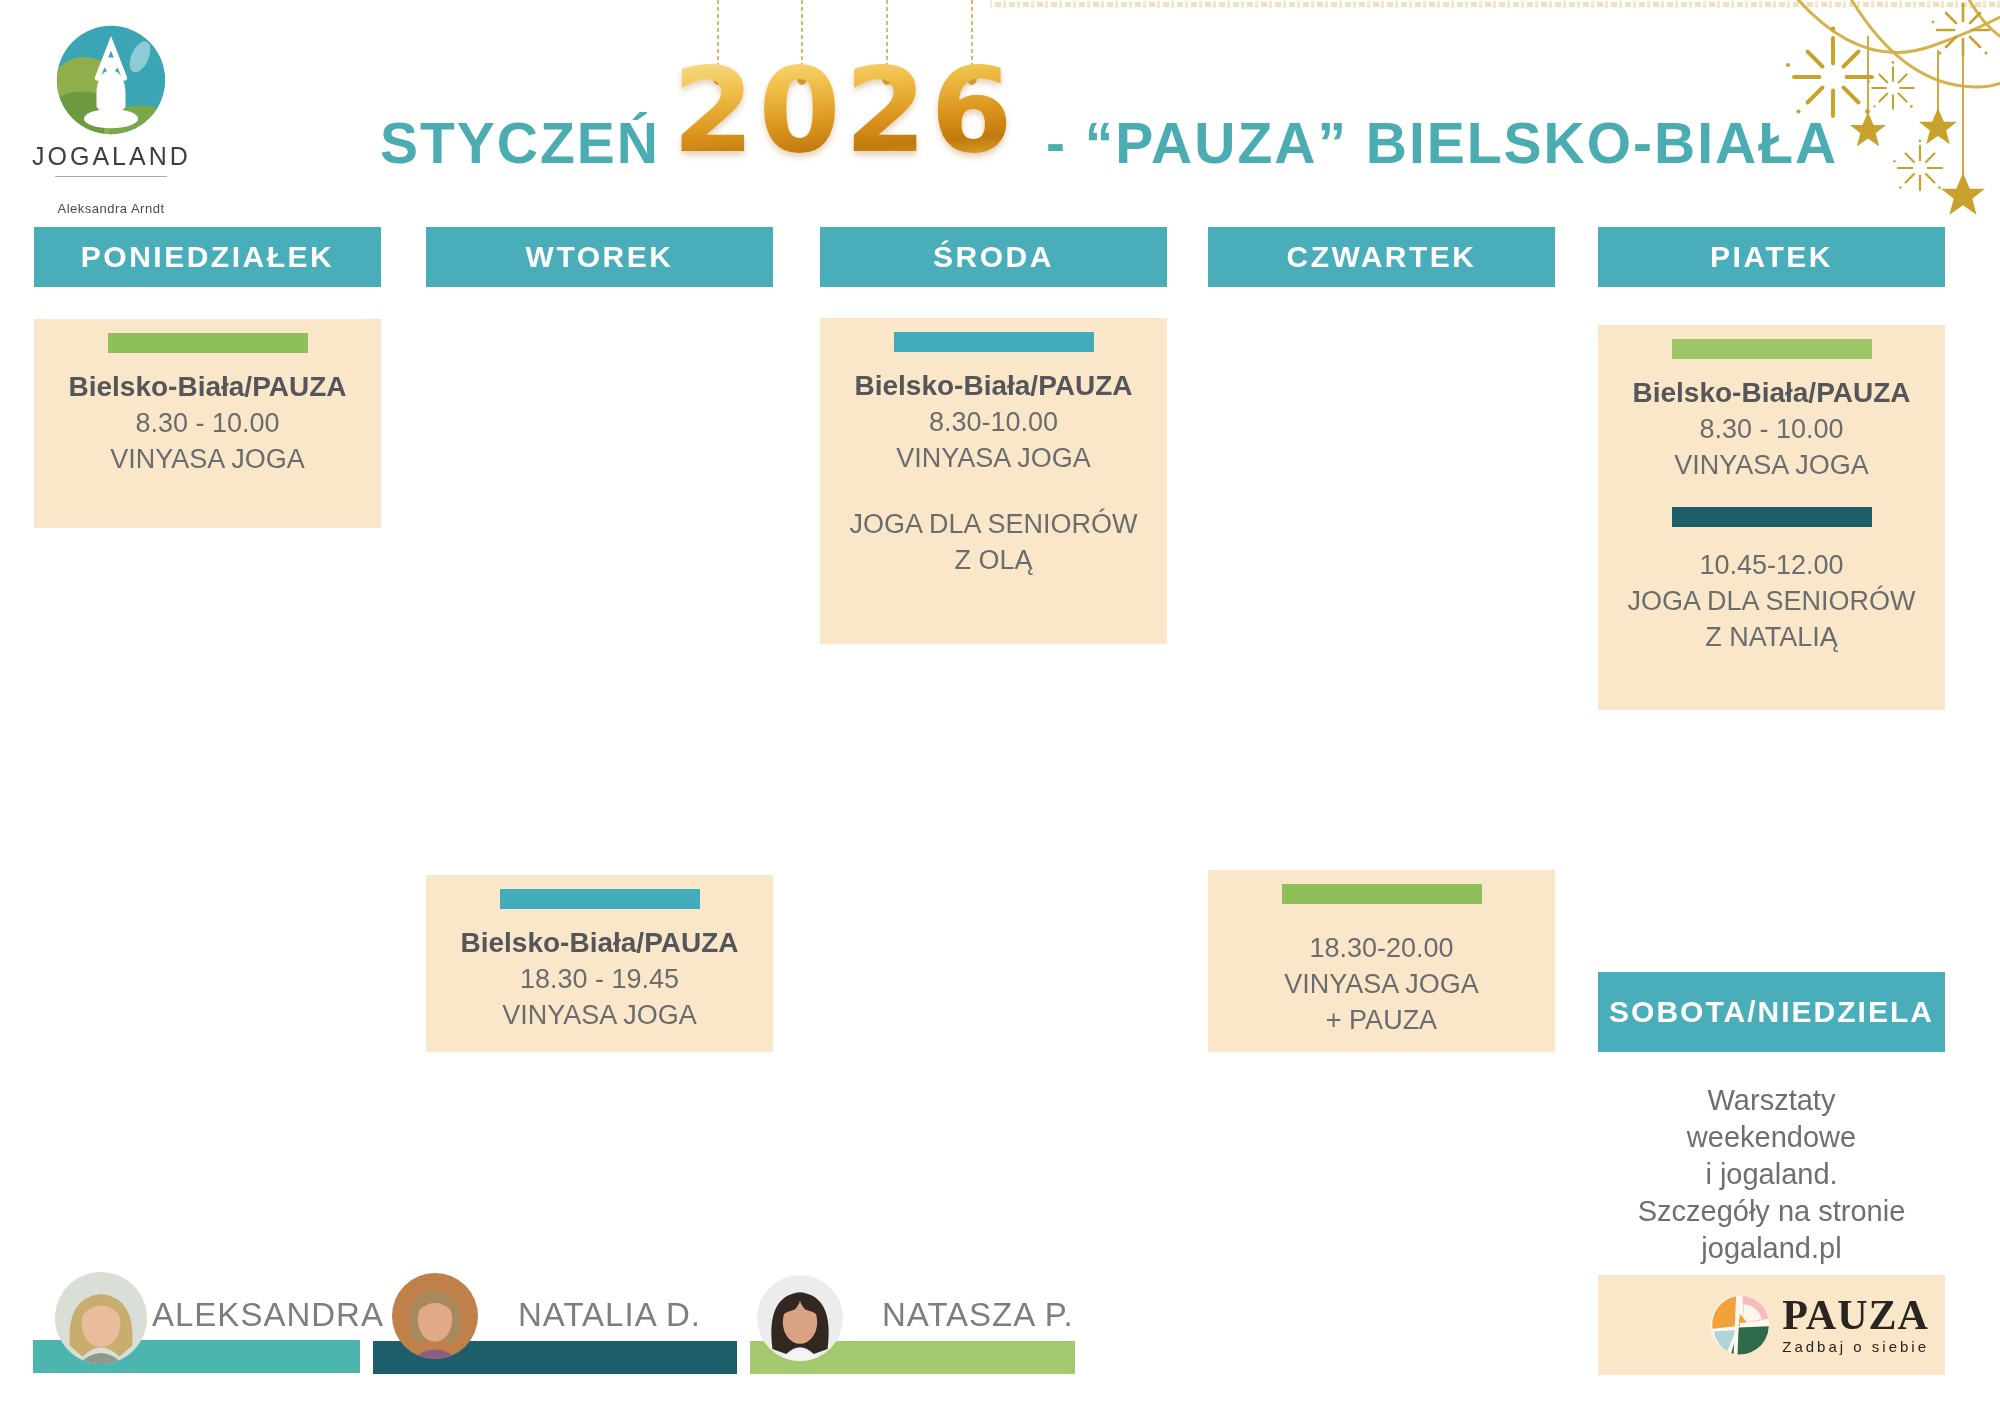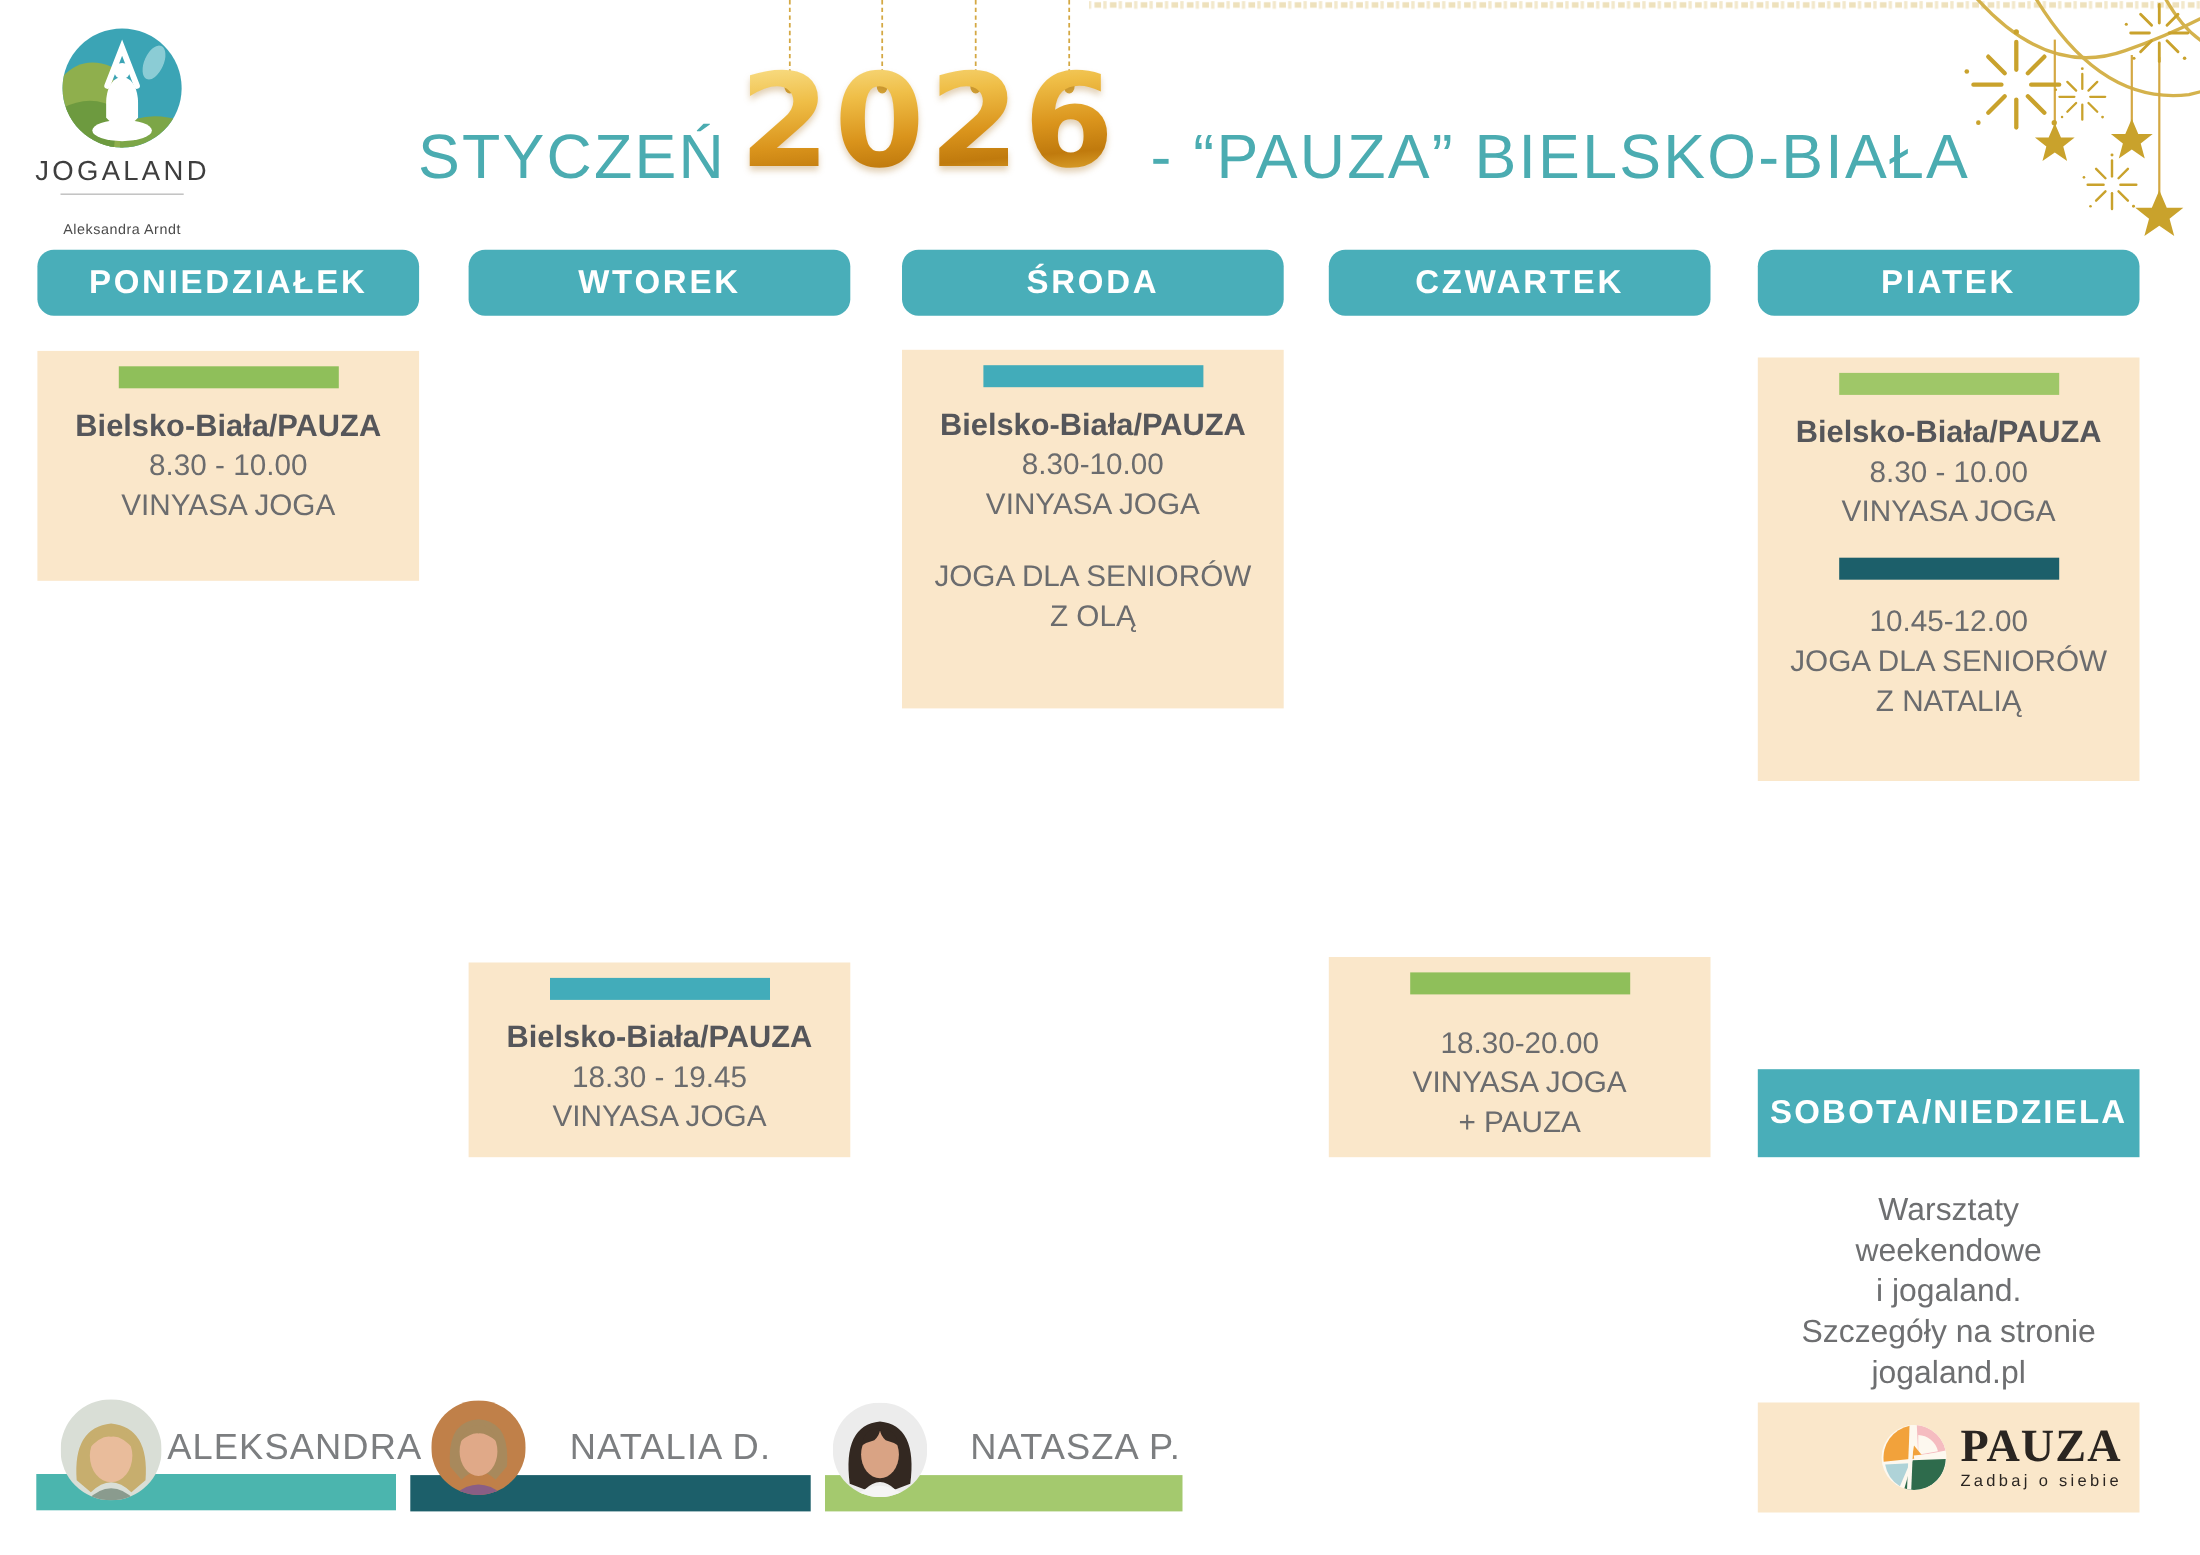--- a/index.html
+++ b/index.html
@@ -8,37 +8,37 @@
     font-family:"Liberation Sans",sans-serif;
   }
   
   .brand{position:absolute;left:32px;top:22px;width:158px;text-align:center;}
   .brand-logo{width:116px;height:116px;margin:0 auto;display:block;}
   .brand-name{font-size:25px;letter-spacing:3px;color:#3E3E3E;font-weight:500;margin-top:4px;}
   .brand-divider{width:112px;height:1px;background:#ABABAB;margin:5px auto 4px;}
   .brand-sub{font-size:13px;color:#4A4A4A;letter-spacing:.5px;margin-top:24px;}
   
   .title-month,.title-suffix{
-    position:absolute;top:110px;font-size:57px;font-weight:400;color:#4BACB1;
+    position:absolute;top:110px;font-size:57px;font-weight:700;color:#4BACB1;
     letter-spacing:2px;white-space:nowrap;
   }
   .title-month{left:380px;}
   .title-suffix{left:1046px;}
   .balloon-year{
     position:absolute;left:662px;top:50px;width:365px;text-align:center;
     font-family:"DejaVu Sans",sans-serif;font-size:118px;line-height:120px;font-weight:800;letter-spacing:4px;
     background:linear-gradient(175deg,#F9E08B 6%,#EFBE47 32%,#DA941C 58%,#C07A0D 76%,#EBB93E 96%);
     -webkit-background-clip:text;background-clip:text;color:transparent;
     filter:drop-shadow(0 4px 3px rgba(160,100,10,.30));
   }
   
   .day-header{
     position:absolute;top:227px;width:347px;height:60px;background:#49AEB9;
     display:flex;align-items:center;justify-content:center;
-    color:#ffffff;font-size:30px;font-weight:600;letter-spacing:2.5px;white-space:nowrap;border-radius:15px;
+    color:#ffffff;font-size:30px;font-weight:600;letter-spacing:2.5px;white-space:nowrap;
   }
   
   .card{
     position:absolute;width:347px;background:#FAE7CA;text-align:center;color:#6B6C6E;
   }
   .bar{width:200px;height:20px;margin:14px auto 12px;}
   .bar-green{background:#8FBF5A;}
   .bar-green-light{background:#9FC768;}
   .bar-teal{background:#42ACBA;}
   .bar-dark{background:#1C5F6A;margin-top:24px;margin-bottom:20px;}

